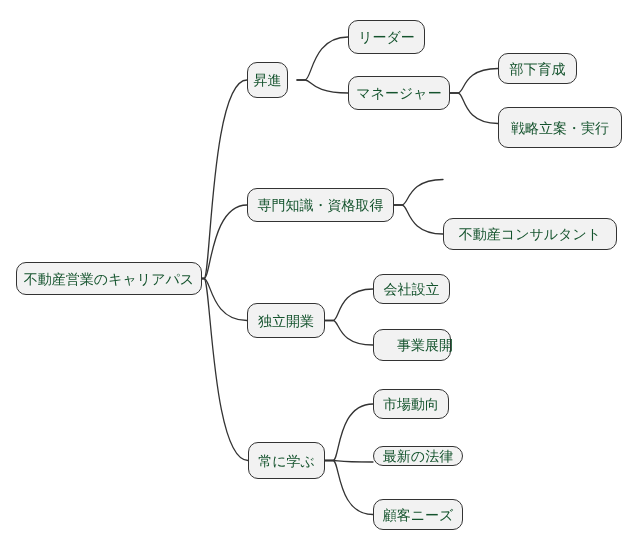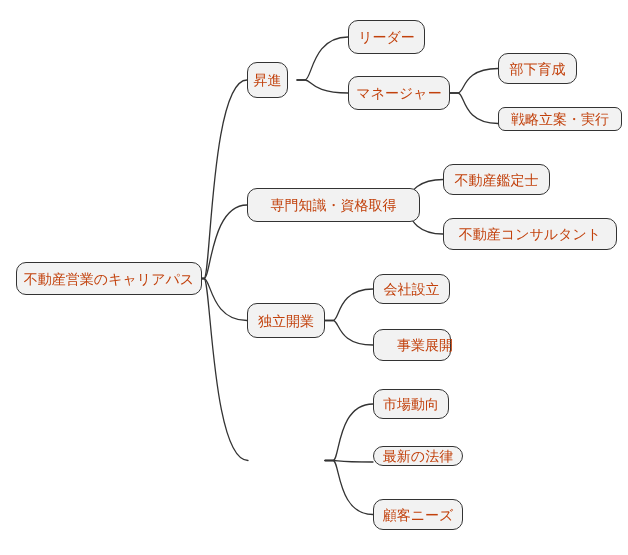--- a/index.html
+++ b/index.html
@@ -32,21 +32,21 @@
     position: absolute;
     box-sizing: border-box;
     display: flex;
     align-items: center;
     justify-content: center;
     background: var(--node-fill, #f2f2f2);
     border: 1.4px solid var(--node-border, #333333);
     border-radius: 10px;
     font-size: 14px;
     line-height: 1;
-    color: #c2410c;
+    color: #14532d;
     white-space: nowrap;
   }
 </style>
 </head>
 <body>
 
 <div id="canvas">
 
   <svg id="edge-svg" viewBox="0 0 628 555">
       <path d="M 196 278.5 L 204 278.5 C 211 278.5 211 80 247 80"></path>
@@ -79,48 +79,48 @@
   </div>
 
   <div class="node" id="node-b0c1" style="left:348px; top:76px; width:102px; height:34px;">
     <span>マネージャー</span>
   </div>
 
   <div class="node" id="node-b0c1g0" style="left:498px; top:53px; width:79px; height:31px;">
     <span>部下育成</span>
   </div>
 
-  <div class="node" id="node-b0c1g1" style="left:498px; top:107px; width:124px; height:24px;border-radius:7px;">
+  <div class="node" id="node-b0c1g1" style="left:498px; top:107px; width:124px; height:41px;">
     <span>戦略立案・実行</span>
   </div>
 
-  <div class="node" id="node-b1" style="left:247px; top:188px; width:173px; height:34px;">
+  <div class="node" id="node-b1" style="left:247px; top:188px; width:147px; height:34px;">
     <span>専門知識・資格取得</span>
   </div>
 
-  <div class="node" id="node-b1c0" style="left:443px; top:164px; width:107px; height:31px;">
-    <span>不動産鑑定士</span>
-  </div>
 
   <div class="node" id="node-b2" style="left:247px; top:303px; width:78px; height:35px;">
     <span>独立開業</span>
   </div>
 
   <div class="node" id="node-b1c1" style="left:443px; top:218px; width:174px; height:32px;">
     <span>不動産コンサルタント</span>
   </div>
 
   <div class="node" id="node-b2c0" style="left:373px; top:274px; width:77px; height:30px;">
     <span>会社設立</span>
   </div>
 
   <div class="node" id="node-b2c1" style="left:373px; top:329px; width:78px; height:32px;padding-left:26px;">
     <span>事業展開</span>
   </div>
 
+  <div class="node" id="node-b3" style="left:248px; top:442px; width:77px; height:37px;">
+    <span>常に学ぶ</span>
+  </div>
 
   <div class="node" id="node-b3c0" style="left:373px; top:389px; width:76px; height:30px;align-items:center;">
     <span>市場動向</span>
   </div>
 
   <div class="node" id="node-b3c1" style="left:373px; top:446px; width:90px; height:20px;">
     <span>最新の法律</span>
   </div>
 
   <div class="node" id="node-b3c2" style="left:373px; top:499px; width:90px; height:31px;">

